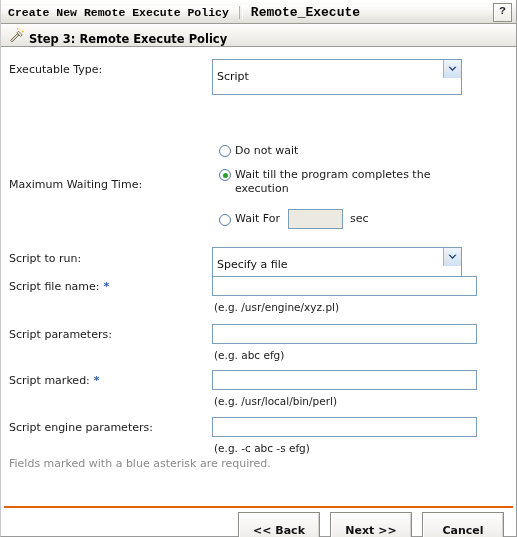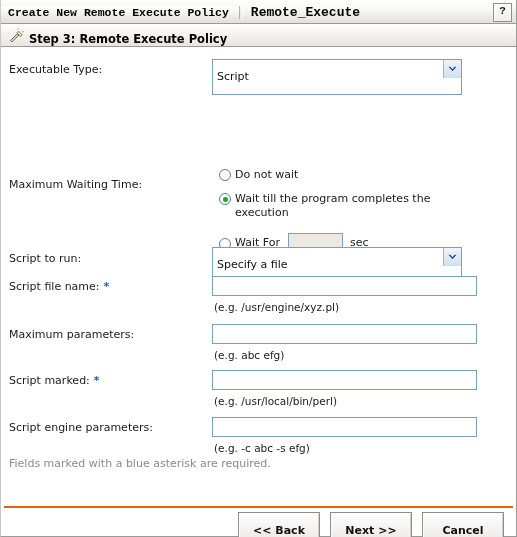--- a/index.html
+++ b/index.html
@@ -175,21 +175,20 @@
 
   .hint {
     font-size: 10.5px;
     color: #1a1a1a;
     white-space: nowrap;
   }
 
   .radio-row {
     display: flex;
     align-items: flex-start;
-    margin-top: 24px;
   }
   .radio {
     width: 12px;
     height: 12px;
     margin: 1px 4px 0 0;
     flex: 0 0 auto;
     border-radius: 50%;
     background: radial-gradient(circle at 38% 34%, #ffffff 40%, #f2f2f2 100%);
     border: 1px solid #5a7fa6;
     box-sizing: border-box;
@@ -350,21 +349,21 @@
       <span class="lbl star" style="margin-left:4px;">*</span>
     </div>
     <div class="row" style="left:211px; top:229px;">
       <input class="txt" type="text" value="" style="">
     </div>
     <div class="row" style="left:213px; top:254px;">
       <span class="hint">(e.g. /usr/engine/xyz.pl)</span>
     </div>
 
     <div class="row" style="left:8px; top:281px;">
-      <span class="lbl">Maximum parameters:</span>
+      <span class="lbl">Script parameters:</span>
     </div>
     <div class="row" style="left:211px; top:277px;">
       <input class="txt" type="text" value="" style="">
     </div>
     <div class="row" style="left:213px; top:302px;">
       <span class="hint">(e.g. abc efg)</span>
     </div>
 
     <div class="row" style="left:8px; top:327px;">
       <span class="lbl">Script marked:</span>

